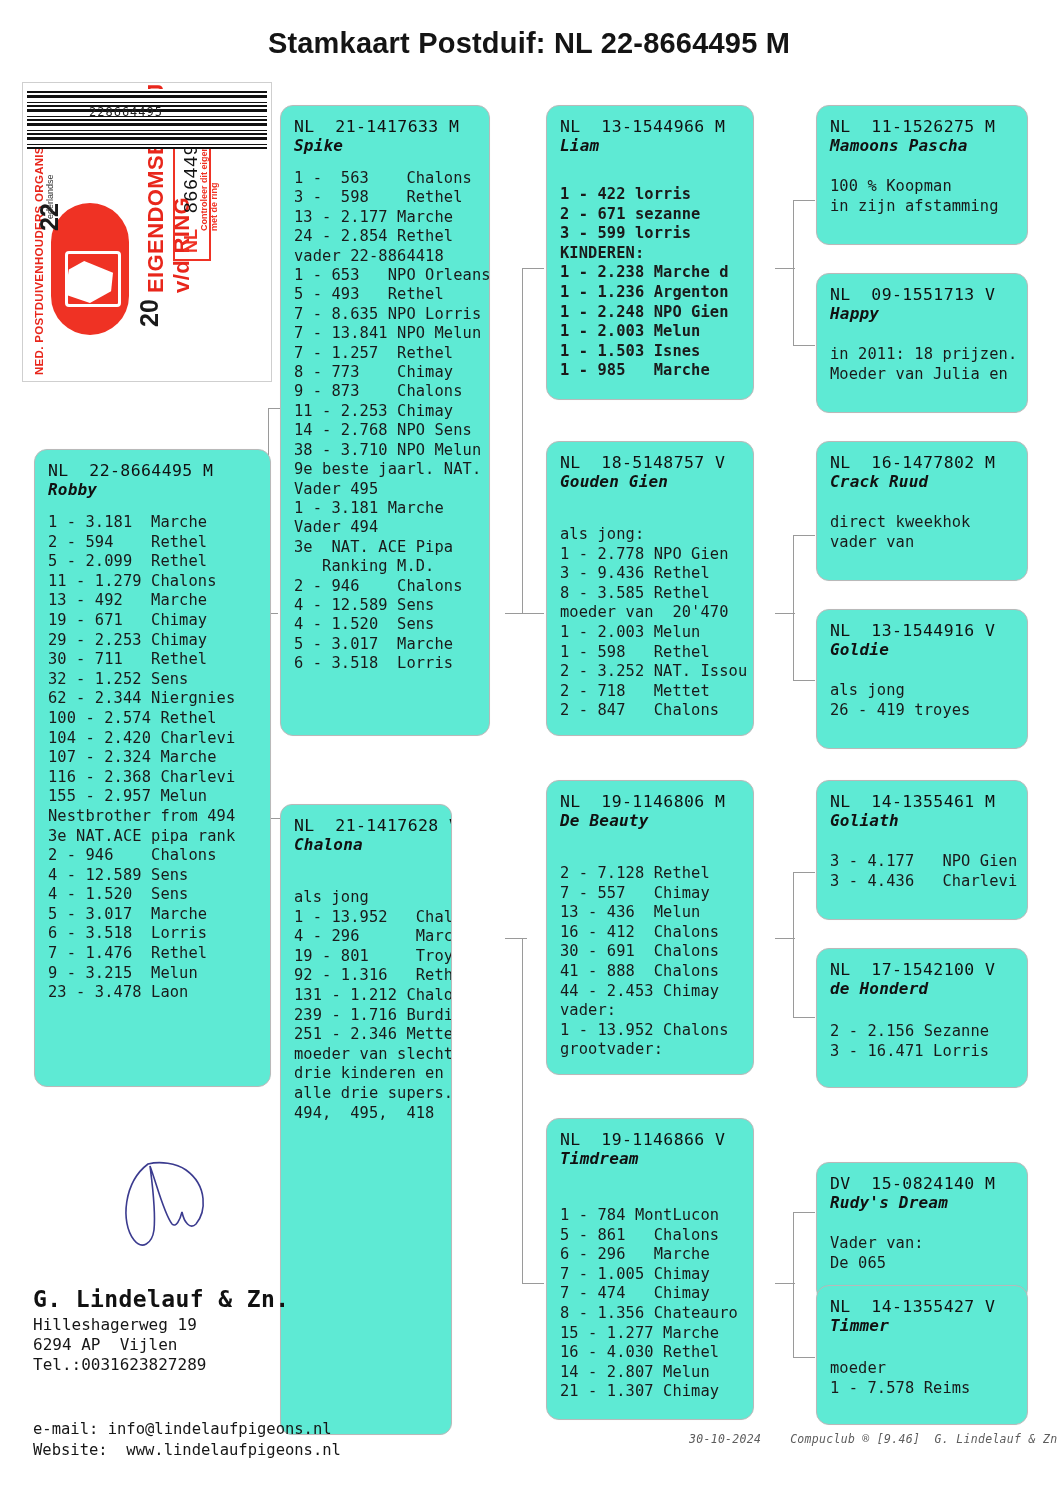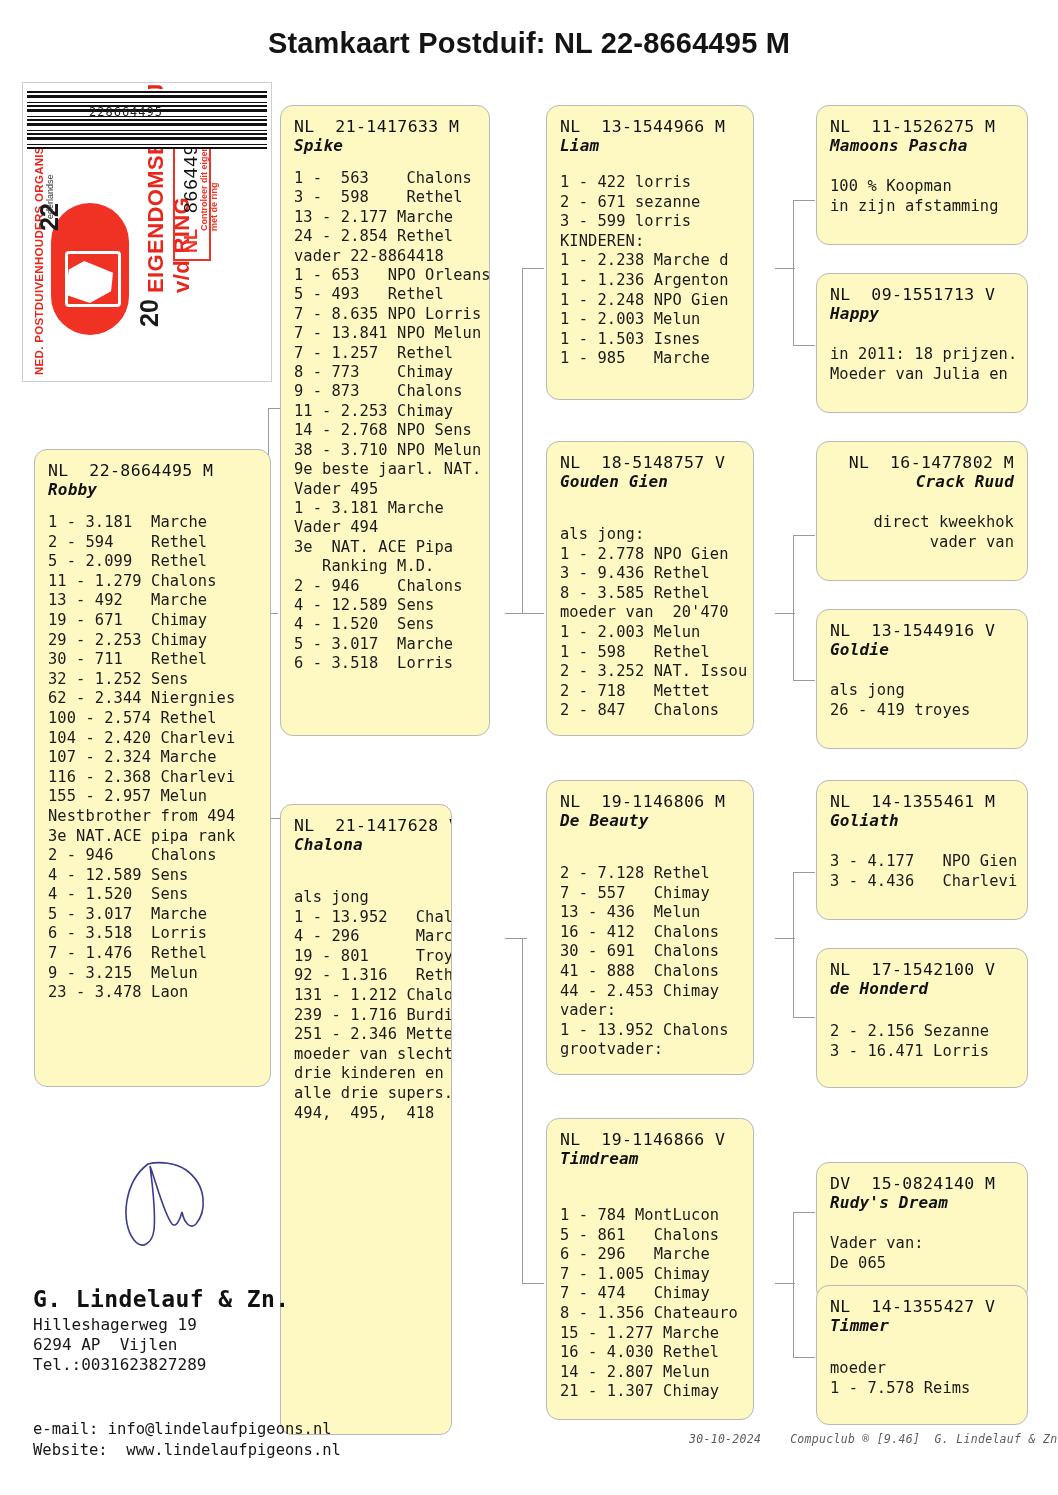--- a/index.html
+++ b/index.html
@@ -6,21 +6,21 @@
   body{width:1058px;height:1495px;position:relative;overflow:hidden;
        font-family:"DejaVu Sans Mono","Liberation Mono",monospace;color:#111;}
 
   
   .title{position:absolute;left:0;top:27px;width:1058px;text-align:center;
          font-family:"Liberation Sans","DejaVu Sans",sans-serif;
          font-size:29px;font-weight:700;letter-spacing:.2px;color:#141414;}
 
   
   .card{position:absolute;border:1.3px solid #b9b9b9;border-radius:13px;
-        background:#fef9c3;box-sizing:border-box;overflow:hidden;
+        background:#5eead4;box-sizing:border-box;overflow:hidden;
         box-shadow:0 0 0 .5px rgba(0,0,0,.02);}
   .ring{font-size:16.5px;letter-spacing:.4px;white-space:pre;color:#111;
         line-height:19px;}
   .nickname{font-size:16px;font-style:italic;letter-spacing:.2px;
             line-height:19px;color:#111;font-weight:bold;}
   .lines{margin-top:14px;font-size:15.4px;line-height:19.6px;white-space:pre;
          letter-spacing:.1px;color:#1a1a1a;}
   .lines.tight{line-height:19.4px;}
   .pad{padding:11px 13px 8px 13px;}
 
@@ -214,21 +214,21 @@
 drie kinderen en
 alle drie supers.
 494,  495,  418</div>
   </div>
 </div>
 
 <div class="card" style="left:546px;top:105px;width:208px;height:295px;">
   <div class="pad">
     <div class="ring">NL  13-1544966 M</div>
     <div class="nickname">Liam</div>
-    <div class="lines" style="margin-top:18px;">1 - 422 lorris
+    <div class="lines" style="margin-top:30px;font-weight:bold;">1 - 422 lorris
 2 - 671 sezanne
 3 - 599 lorris
 KINDEREN:
 1 - 2.238 Marche d
 1 - 1.236 Argenton
 1 - 2.248 NPO Gien
 1 - 2.003 Melun
 1 - 1.503 Isnes
 1 - 985   Marche</div>
   </div>
@@ -296,21 +296,21 @@
 
 <div class="card" style="left:816px;top:273px;width:212px;height:140px;">
   <div class="pad">
     <div class="ring">NL  09-1551713 V</div>
     <div class="nickname">Happy</div>
     <div class="lines" style="margin-top:22px;">in 2011: 18 prijzen.
 Moeder van Julia en</div>
   </div>
 </div>
 
-<div class="card" style="left:816px;top:441px;width:212px;height:140px;text-align:right;">
+<div class="card" style="left:816px;top:441px;width:212px;height:140px;">
   <div class="pad">
     <div class="ring">NL  16-1477802 M</div>
     <div class="nickname">Crack Ruud</div>
     <div class="lines" style="margin-top:22px;">direct kweekhok
 vader van</div>
   </div>
 </div>
 
 <div class="card" style="left:816px;top:609px;width:212px;height:140px;">
   <div class="pad">

